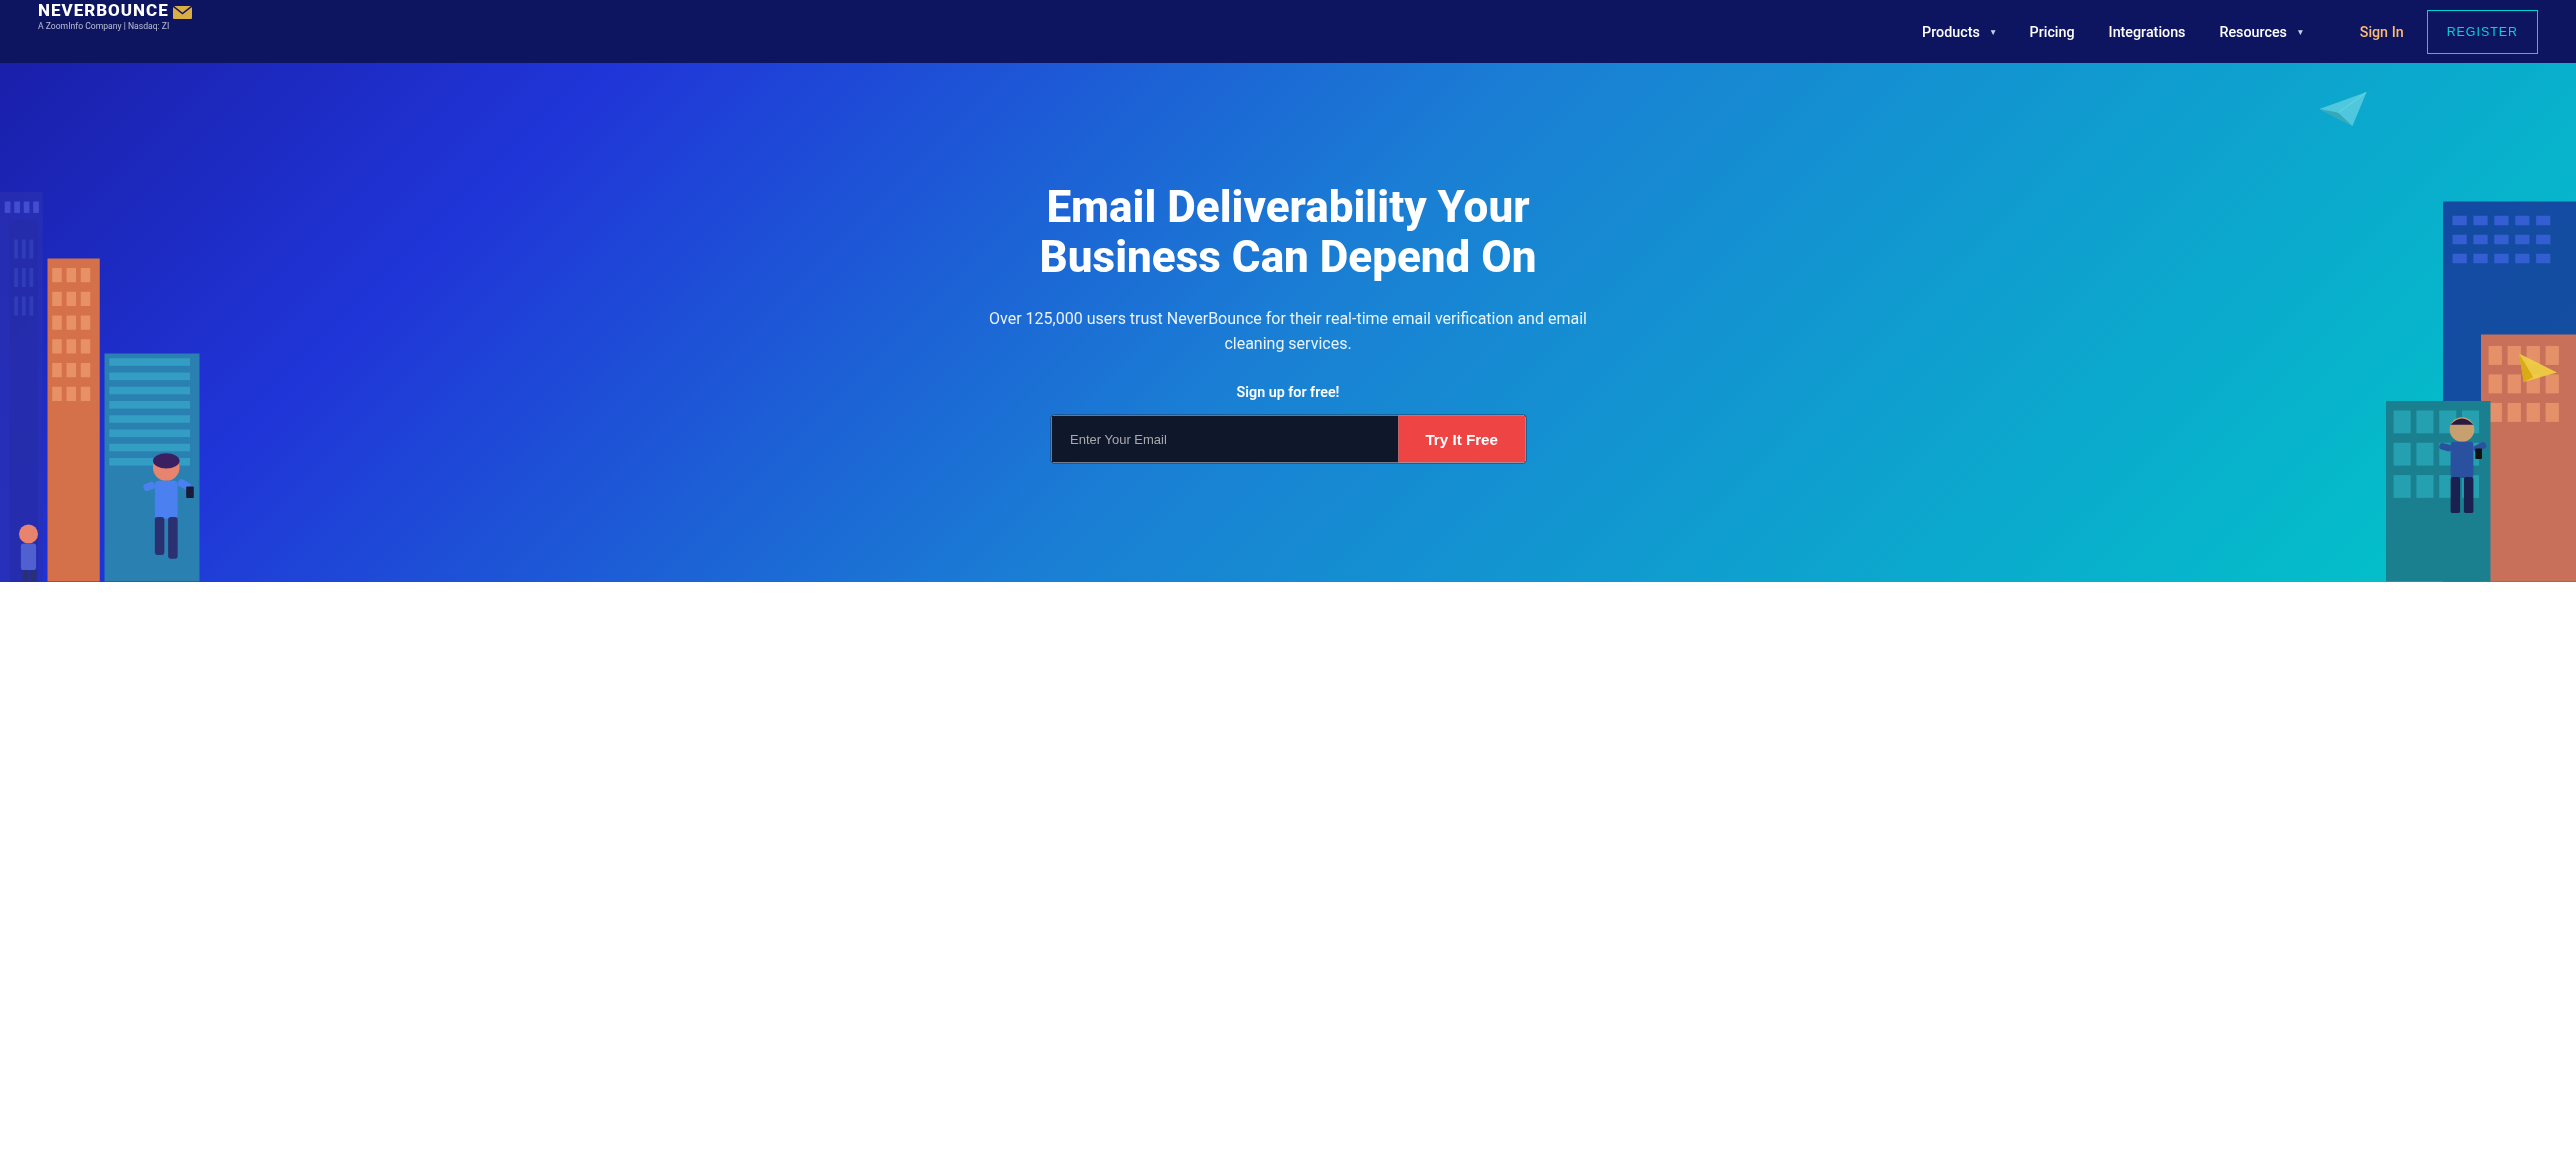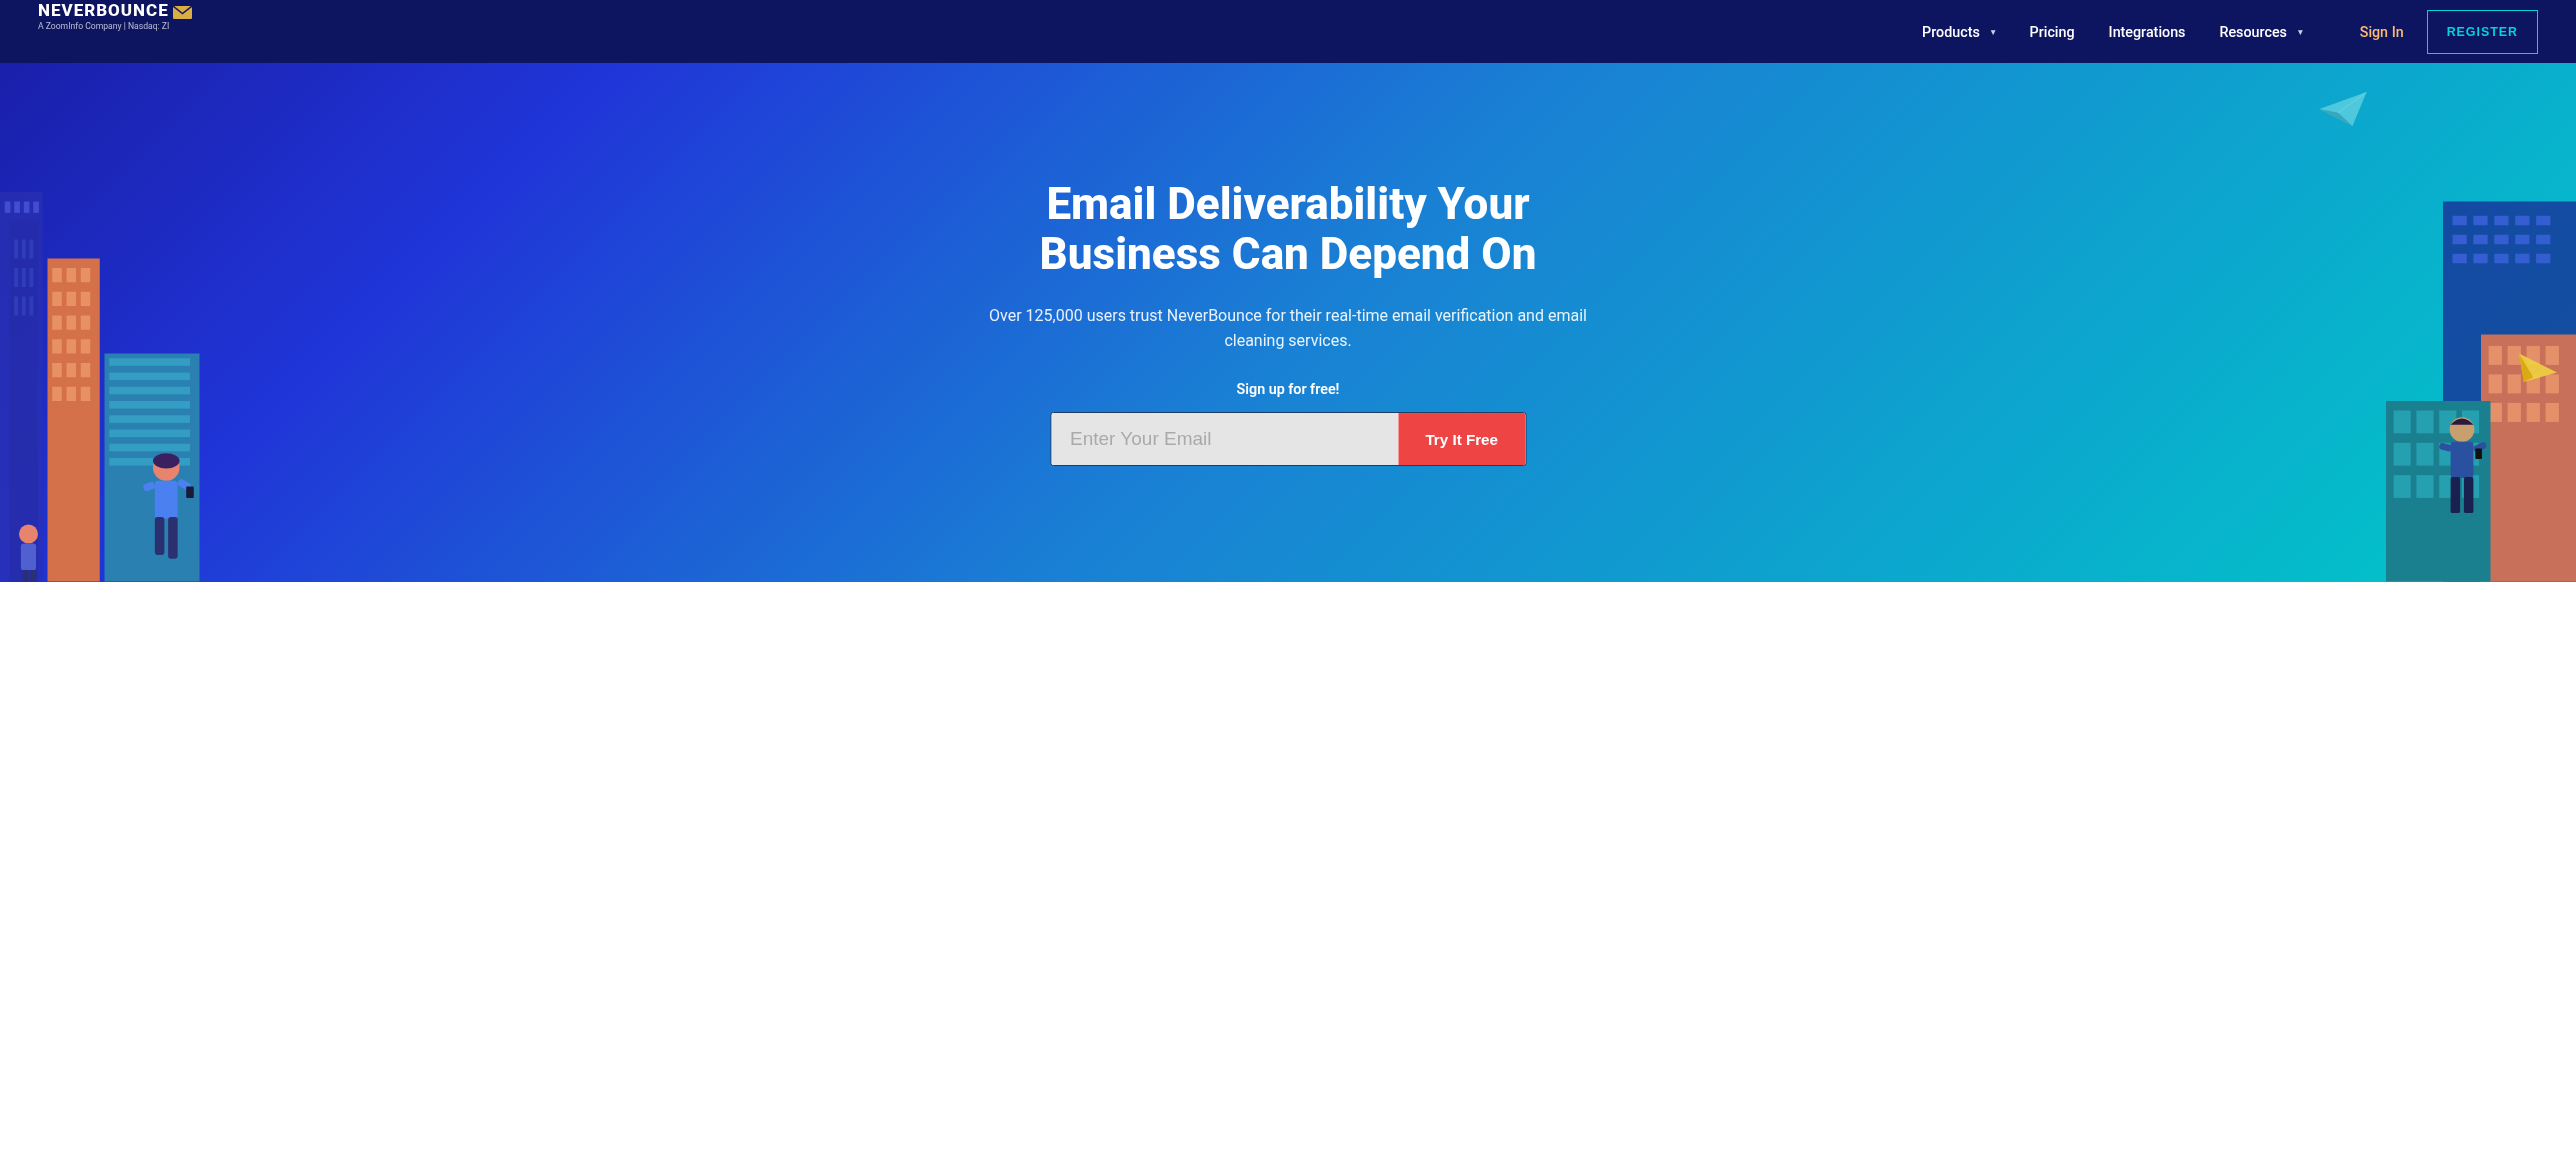--- a/index.html
+++ b/index.html
@@ -90,21 +90,21 @@
       font-size: 14.3px;
       font-weight: 500;
       cursor: pointer;
     }
 
     .register-btn {
       border: 1.9px solid #00d4d4;
       background: transparent;
       color: #00d4d4;
       font-size: 12.4px;
-      font-weight: 700;
+      font-weight: 400;
       letter-spacing: 1px;
       padding: 14px 19px;
       cursor: pointer;
       text-transform: uppercase;
     }
 
     
     .hero {
       position: absolute;
       top: 63px; left: 0; right: 0;
@@ -169,25 +169,25 @@
       border-radius: 2.9px;
       overflow: hidden;
       background: white;
       max-width: 476px;
       margin: 0 auto;
     }
 
     .email-input {
       flex: 1;
       padding: 15.2px 19px;
-      font-size: 19px;
+      font-size: 13px;
       color: #666;
       border: none;
       outline: none;
-      background: #e5e5e5;
+      background: #0f172a;
     }
 
     .email-input::placeholder {
       color: #aaa;
     }
 
     .try-btn {
       background: #ef4444;
       color: white;
       font-size: 15.2px;

